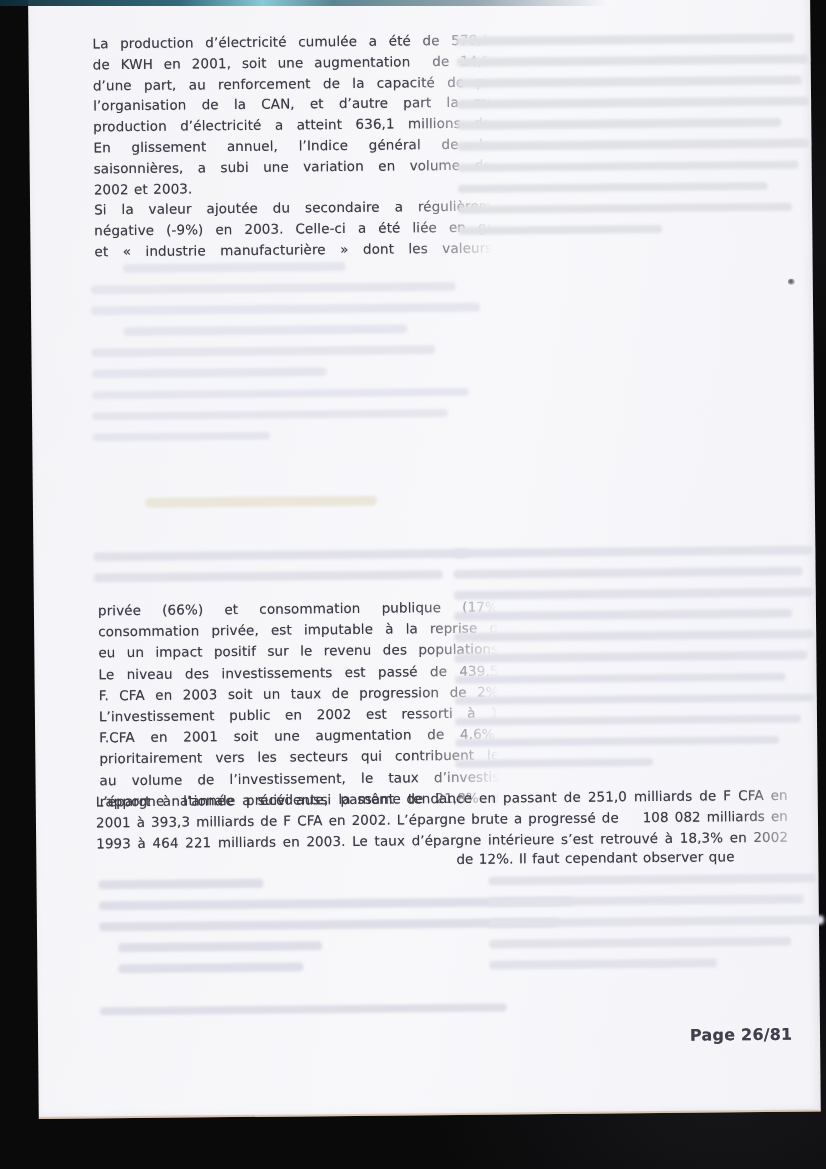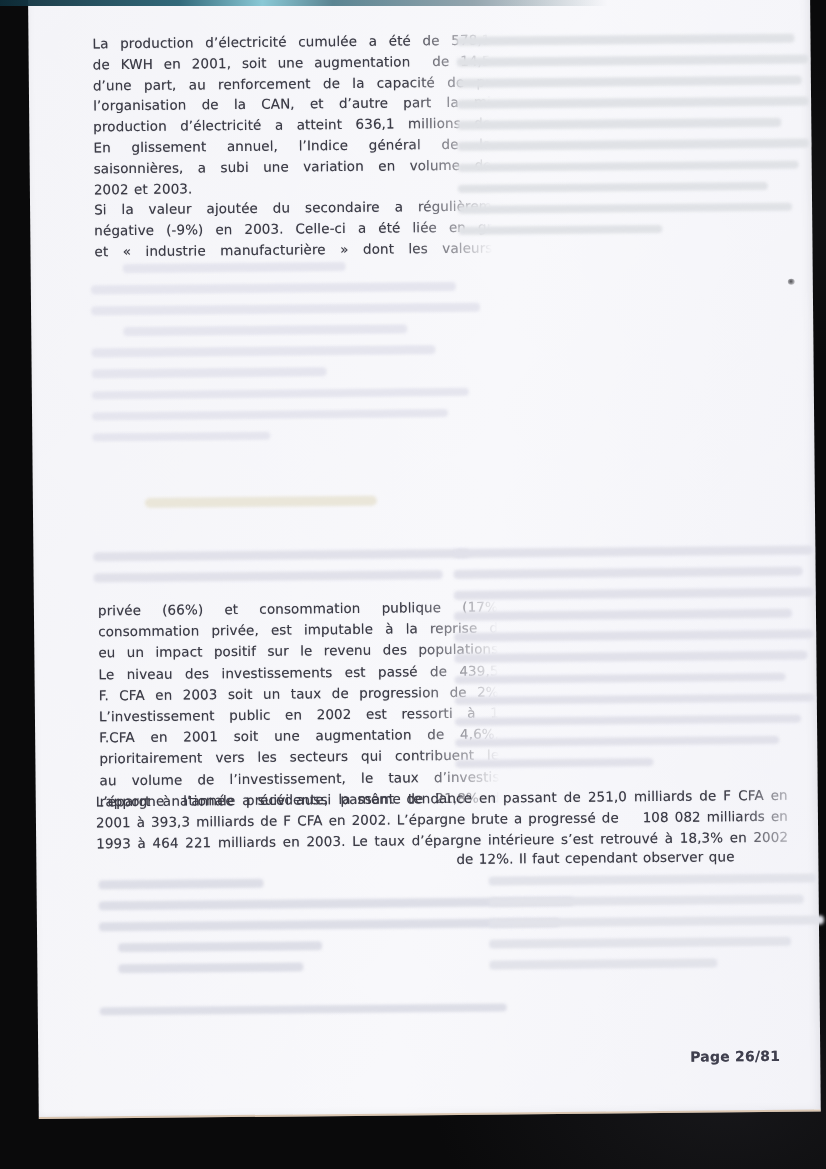--- a/index.html
+++ b/index.html
@@ -77,22 +77,22 @@
     color: #3b3b46;
     font-size: 13.5px;
     letter-spacing: 0.1px;
     word-spacing: 1px;
     white-space: pre;
     text-shadow: 0 0 0.7px rgba(59,59,70,0.55);
   }
 
   .footer {
     position: absolute;
-    left: 652px; top: 1062px;
-    font-size: 14px;
+    left: 652px; top: 1039px;
+    font-size: 16px;
     font-weight: bold;
     color: #3f3f4e;
     letter-spacing: 0.2px;
     text-shadow: 0 0 0.6px rgba(63,63,78,0.5);
   }
 
   
   .ghost { position: absolute; }
   .ghost i {
     display: block;

